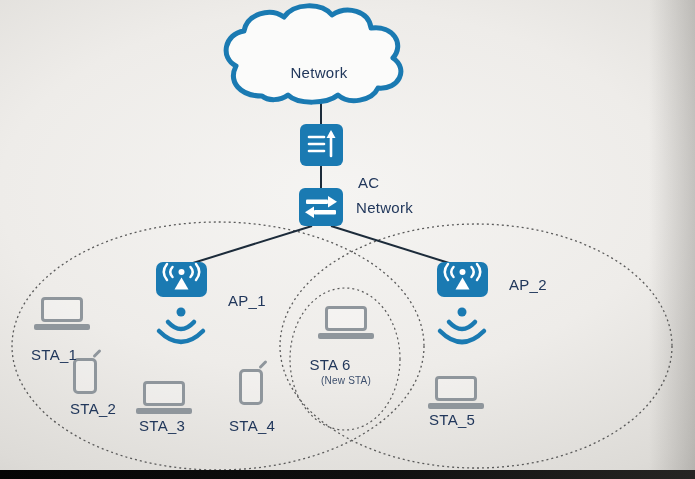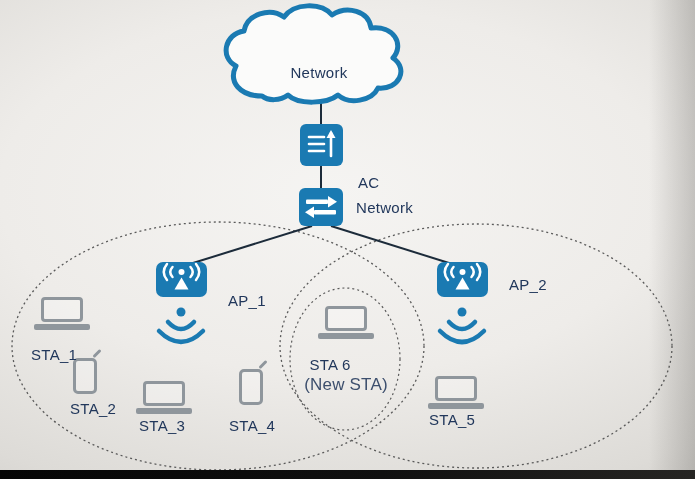--- a/index.html
+++ b/index.html
@@ -7,21 +7,21 @@
     position:relative;width:695px;height:479px;overflow:hidden;
     background:radial-gradient(ellipse 120% 95% at 48% 40%, #f5f4f2 0%, #eeecE9 40%, #dddbd7 70%, #bfbcb8 100%);
     font-family:"Liberation Sans", sans-serif;
   }
   .layer{position:absolute;left:0;top:0;}
   .lbl{
     position:absolute;color:#21375b;font-size:15px;letter-spacing:.3px;
     white-space:nowrap;line-height:1;
   }
   .center{transform:translateX(-50%);margin-top:12px;}
-  .sub{font-size:17px;color:#3d4f6d;letter-spacing:.2px;}
+  .sub{font-size:10px;color:#3d4f6d;letter-spacing:.2px;}
   .dev{position:absolute;}
   .laptop{width:56px;}
   .laptop-screen{
     width:42px;height:25px;border:3px solid #8f969c;border-radius:4px;
     box-sizing:border-box;margin:0 auto;background:rgba(255,255,255,.25);
   }
   .laptop-base{width:56px;height:6px;background:#8f969c;border-radius:2px;margin-top:2px;}
   .phone{
     width:24px;height:36px;border:3px solid #8f969c;border-radius:5px;
     box-sizing:border-box;position:relative;background:rgba(255,255,255,.25);

